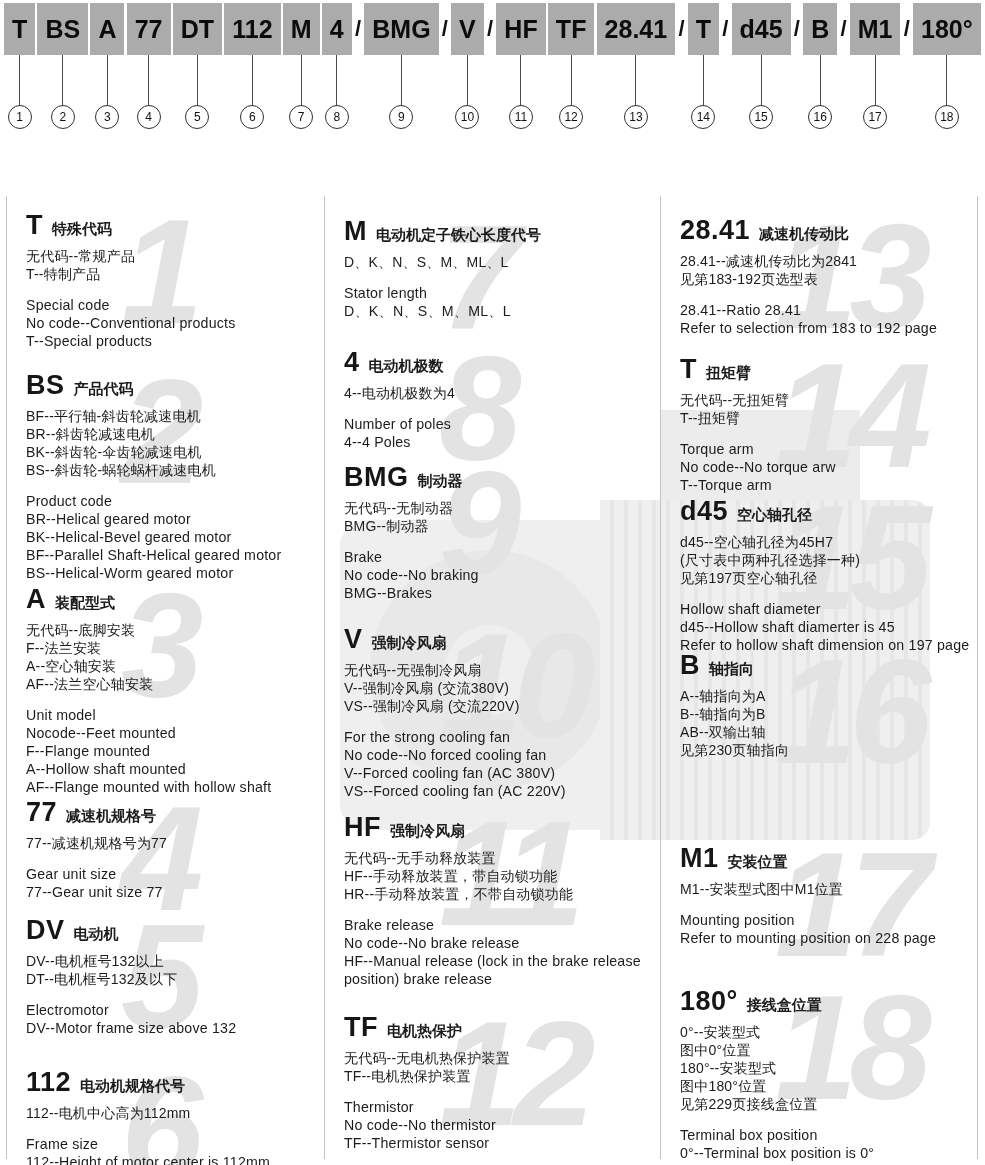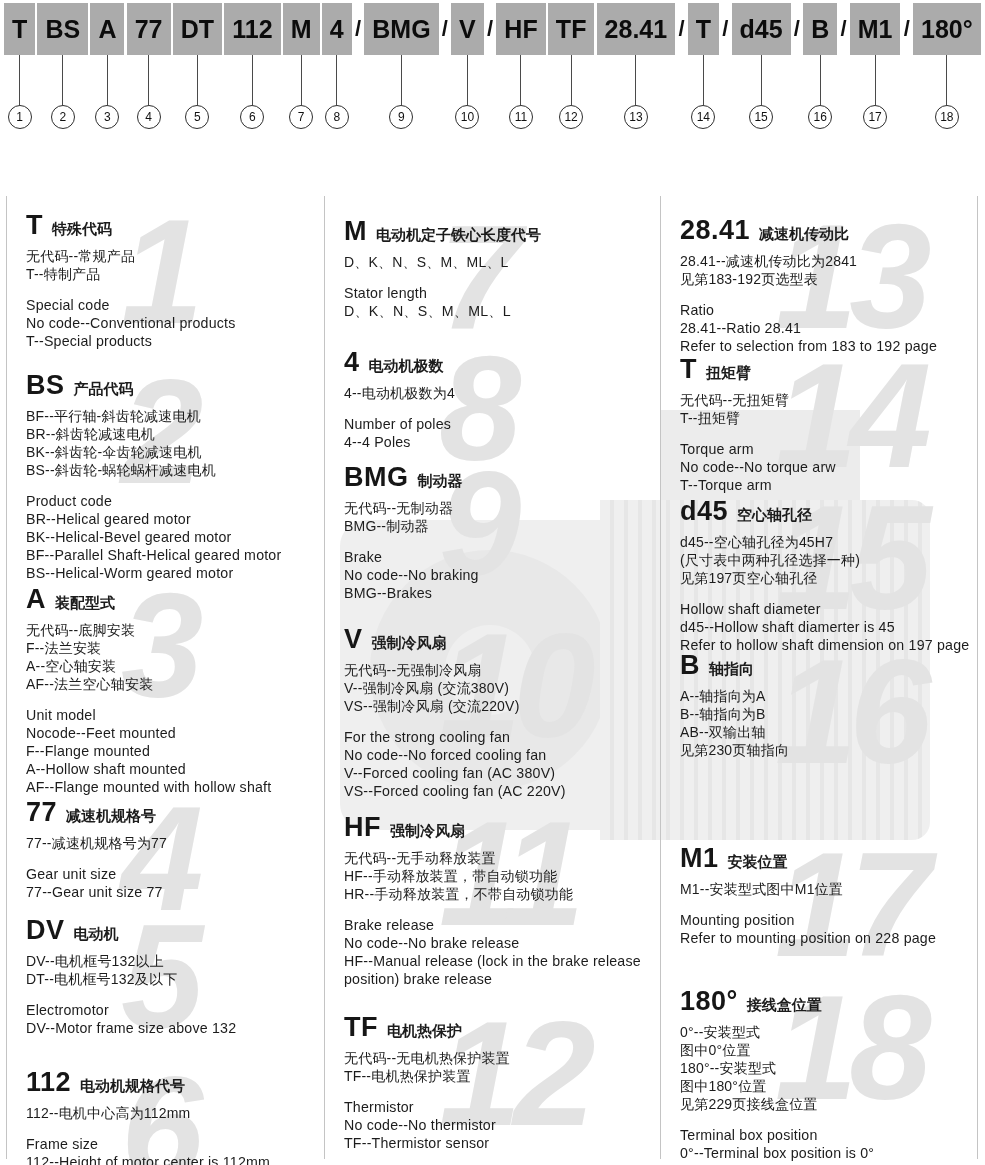--- a/index.html
+++ b/index.html
@@ -309,21 +309,20 @@
       </div>
     </div>
   </div>
 <div class="col" id="col-3">
     <div class="sec" style="top: 215px;">
       <div class="wm">13</div>
       <div class="head"><span class="hcode">28.41</span><span class="tzh">减速机传动比</span></div>
       <div class="line zh">28.41--减速机传动比为2841</div>
       <div class="line zh">见第183-192页选型表</div>
       <div class="en">
-        <div class="line">Ratio</div>
         <div class="line">28.41--Ratio 28.41</div>
         <div class="line">Refer to selection from 183 to 192 page</div>
       </div>
     </div>
     <div class="sec" style="top: 354px;">
       <div class="wm">14</div>
       <div class="head"><span class="hcode">T</span><span class="tzh">扭矩臂</span></div>
       <div class="line zh">无代码--无扭矩臂</div>
       <div class="line zh">T--扭矩臂</div>
       <div class="en">

